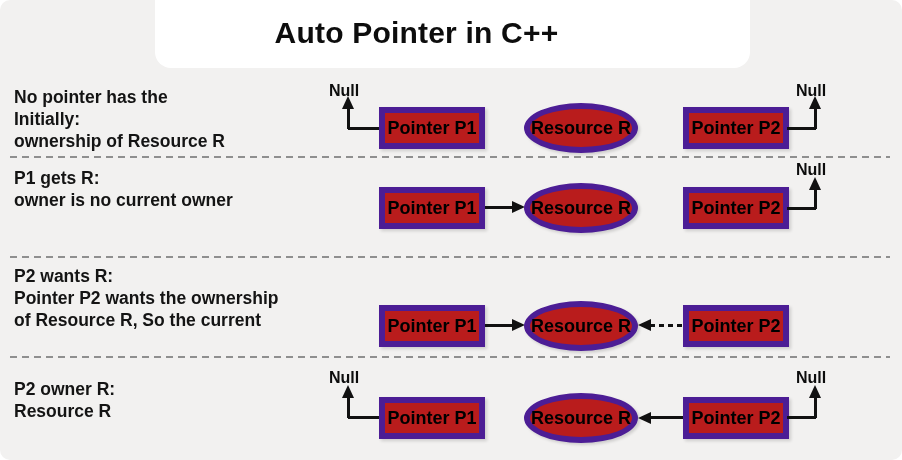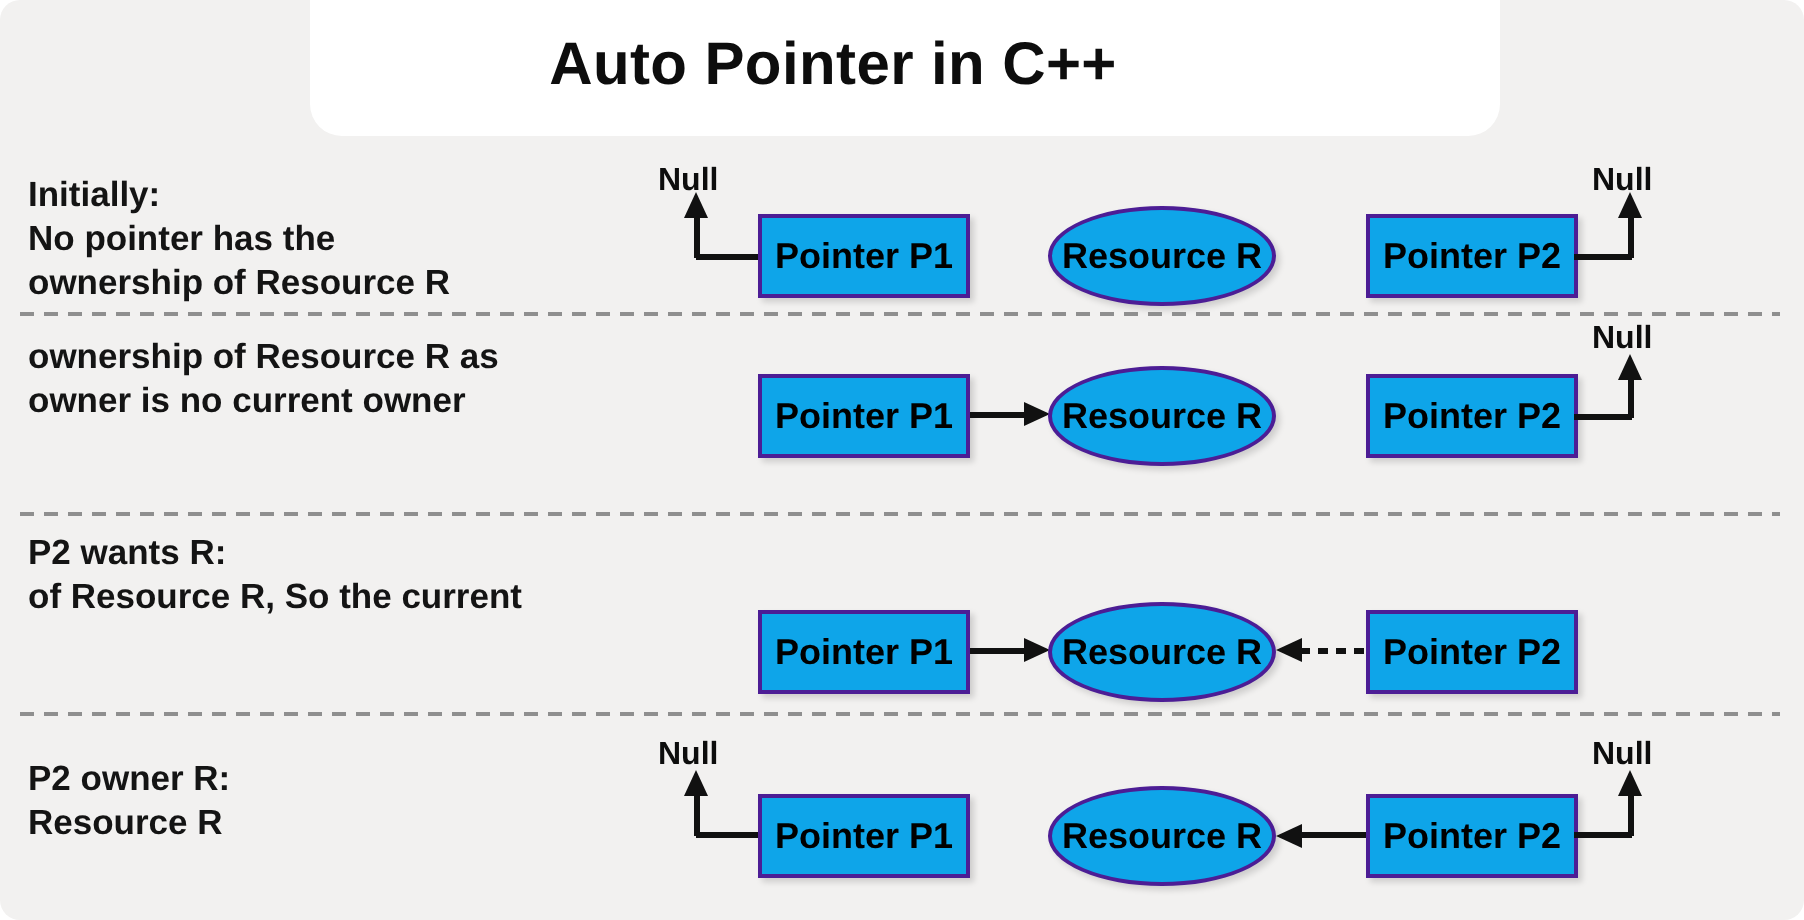--- a/index.html
+++ b/index.html
@@ -6,21 +6,21 @@
   #canvas{
     position:relative;width:902px;height:460px;background:#f2f1f0;
     font-family:"Liberation Sans", sans-serif;color:#111;
     border-radius:10px;overflow:hidden;
   }
   .title-card{position:absolute;left:155px;top:-18px;width:595px;height:86px;
     background:#ffffff;border-radius:16px;}
   .page-title{position:absolute;left:155px;top:16px;width:523px;text-align:center;
     font-size:30px;font-weight:bold;color:#0d0d0d;letter-spacing:0.2px;}
   .desc{position:absolute;left:14px;font-size:17.5px;font-weight:bold;line-height:22px;color:#141414;}
-  .node{position:absolute;box-sizing:border-box;background:#0ea5e9;border:2px solid #4c1d95;
+  .node{position:absolute;box-sizing:border-box;background:#b91c1c;border:6px solid #4c1d95;
     display:flex;align-items:center;justify-content:center;
     font-size:18px;font-weight:bold;color:#000;
     box-shadow:2px 2px 3px rgba(0,0,0,0.15);}
   .rect{width:106px;height:42px;}
   .ellipse{width:114px;height:50px;border-radius:50%;}
   .hline{position:absolute;height:2.5px;background:#111;}
   .vline{position:absolute;width:2.5px;background:#111;}
   .dashline{position:absolute;height:2.5px;
     background:repeating-linear-gradient(90deg,#111 0 5px,transparent 5px 9px);}
   .tri-up{position:absolute;width:0;height:0;
@@ -35,60 +35,61 @@
 </style>
 </head>
 <body>
 
 <div id="canvas">
 
   <div class="title-card"></div>
   <div class="page-title">Auto Pointer in C++</div>
 
   <div class="desc" style="top:86px;">
+    <div>No pointer has the</div>
     <div>Initially:</div>
-    <div>No pointer has the</div>
     <div>ownership of Resource R</div>
   </div>
 
   <div class="null-label" style="left:329px;top:82px;">Null</div>
   <div class="tri-up" style="left:342px;top:96px;"></div>
   <div class="vline" style="left:347px;top:108px;height:21px;"></div>
   <div class="hline" style="left:348px;top:127px;width:31px;"></div>
   <div class="node rect" style="left:379px;top:107px;">Pointer P1</div>
   <div class="node ellipse" style="left:524px;top:103px;">Resource R</div>
   <div class="node rect" style="left:683px;top:107px;">Pointer P2</div>
 
   <div class="hline" style="left:787px;top:127px;width:29px;"></div>
   <div class="vline" style="left:814px;top:108px;height:21px;"></div>
   <div class="tri-up" style="left:809px;top:96px;"></div>
   <div class="null-label" style="left:796px;top:82px;">Null</div>
 
   <div class="separator" style="top:156px;"></div>
 
   <div class="desc" style="top:167px;">
-    <div>ownership of Resource R as</div>
+    <div>P1 gets R:</div>
     <div>owner is no current owner</div>
   </div>
   <div class="node rect" style="left:379px;top:187px;">Pointer P1</div>
 
   <div class="hline" style="left:485px;top:206px;width:30px;"></div>
   <div class="tri-right" style="left:512px;top:201px;"></div>
   <div class="node ellipse" style="left:524px;top:183px;">Resource R</div>
   <div class="node rect" style="left:683px;top:187px;">Pointer P2</div>
 
   <div class="hline" style="left:787px;top:207px;width:29px;"></div>
   <div class="vline" style="left:814px;top:189px;height:20px;"></div>
   <div class="tri-up" style="left:809px;top:177px;"></div>
   <div class="null-label" style="left:796px;top:161px;">Null</div>
 
   <div class="separator" style="top:256px;"></div>
 
   <div class="desc" style="top:265px;">
     <div>P2 wants R:</div>
+    <div>Pointer P2 wants the ownership</div>
     <div>of Resource R, So the current</div>
   </div>
   <div class="node rect" style="left:379px;top:305px;">Pointer P1</div>
 
   <div class="hline" style="left:485px;top:324px;width:30px;"></div>
   <div class="tri-right" style="left:512px;top:319px;"></div>
   <div class="node ellipse" style="left:524px;top:301px;">Resource R</div>
 
   <div class="tri-left" style="left:638px;top:319px;"></div>
   <div class="dashline" style="left:650px;top:324px;width:33px;"></div>

